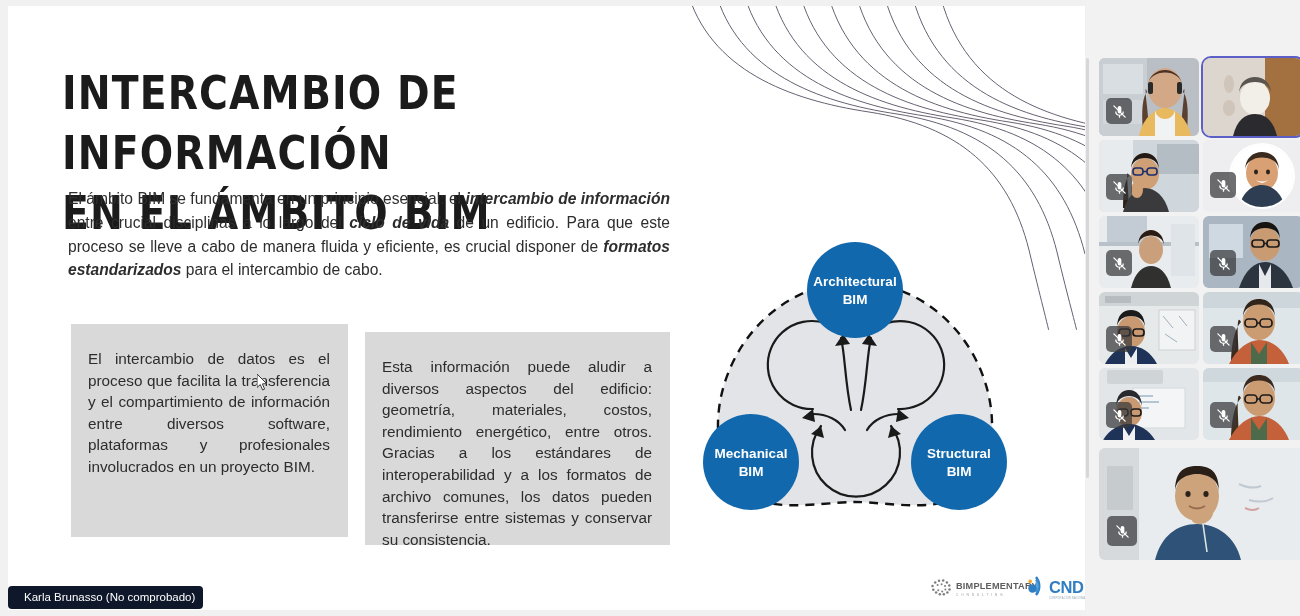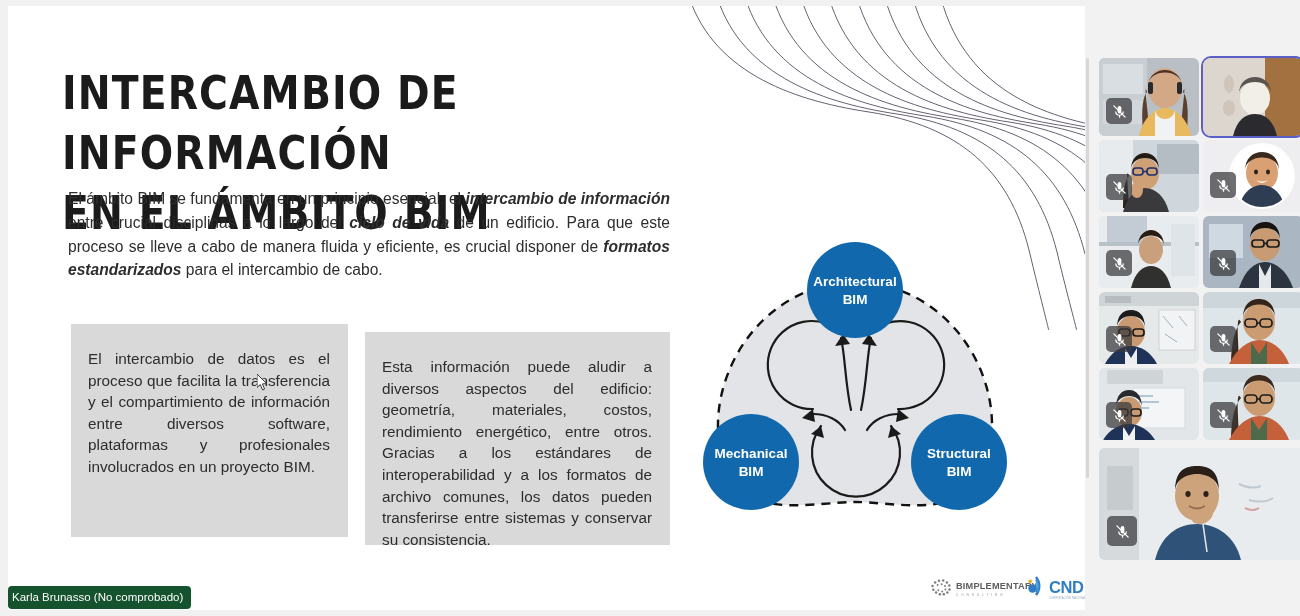--- a/index.html
+++ b/index.html
@@ -63,23 +63,23 @@
 
   
   #diagram { position: absolute; left: 685px; top: 228px; width: 325px; height: 295px; }
 
   
   #logos { position: absolute; left: 912px; top: 563px; width: 172px; height: 34px; }
 
   
   #name-badge {
     position: absolute; left: 8px; top: 586px;
-    background: #14532d; color: #ffffff;
+    background: #0f172a; color: #ffffff;
     font-size: 11.5px; line-height: 14px;
-    padding: 4px 8px 5px 4px;
+    padding: 4px 8px 5px 16px;
     border-radius: 4px;
     white-space: nowrap;
     text-align: right;
   }
 
   
   #rail {
     position: absolute; left: 1086px; top: 0; width: 214px; height: 616px;
     background: #f3f2f3;
     padding: 0 4px;

